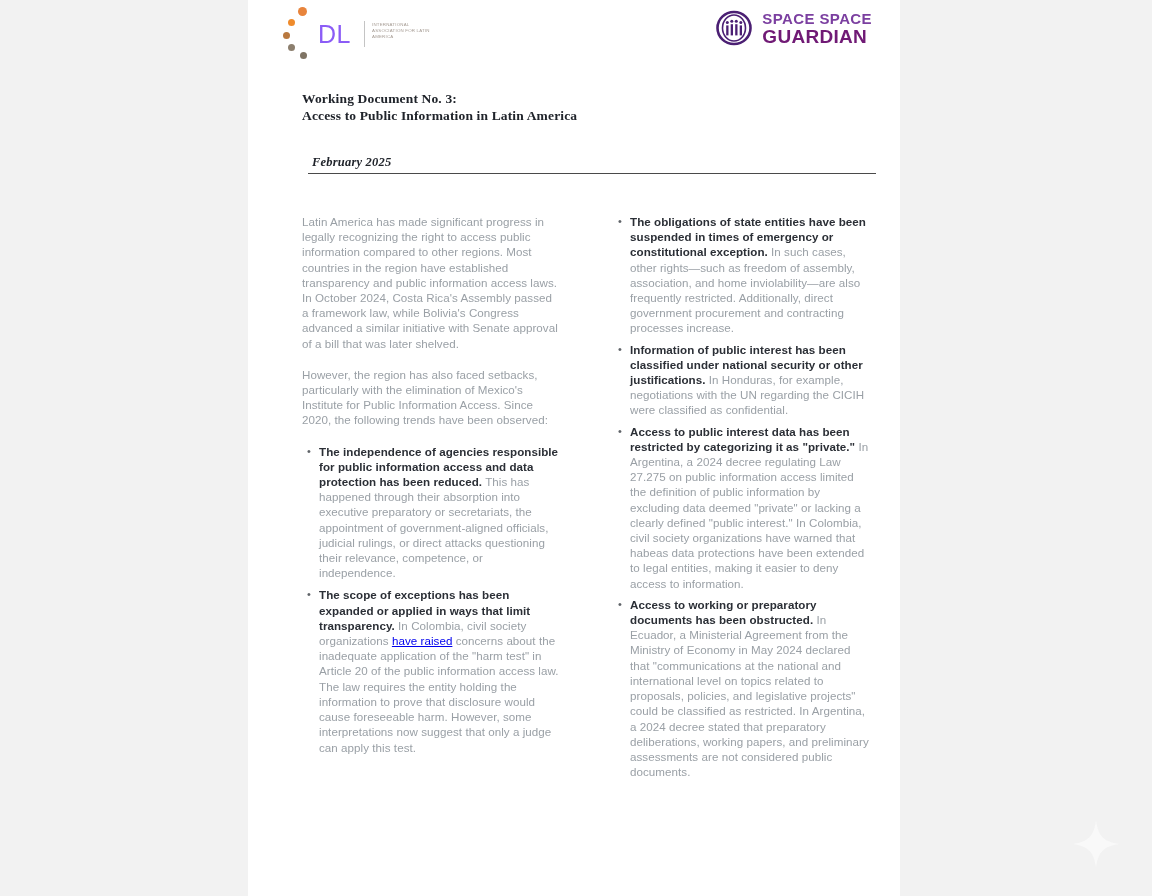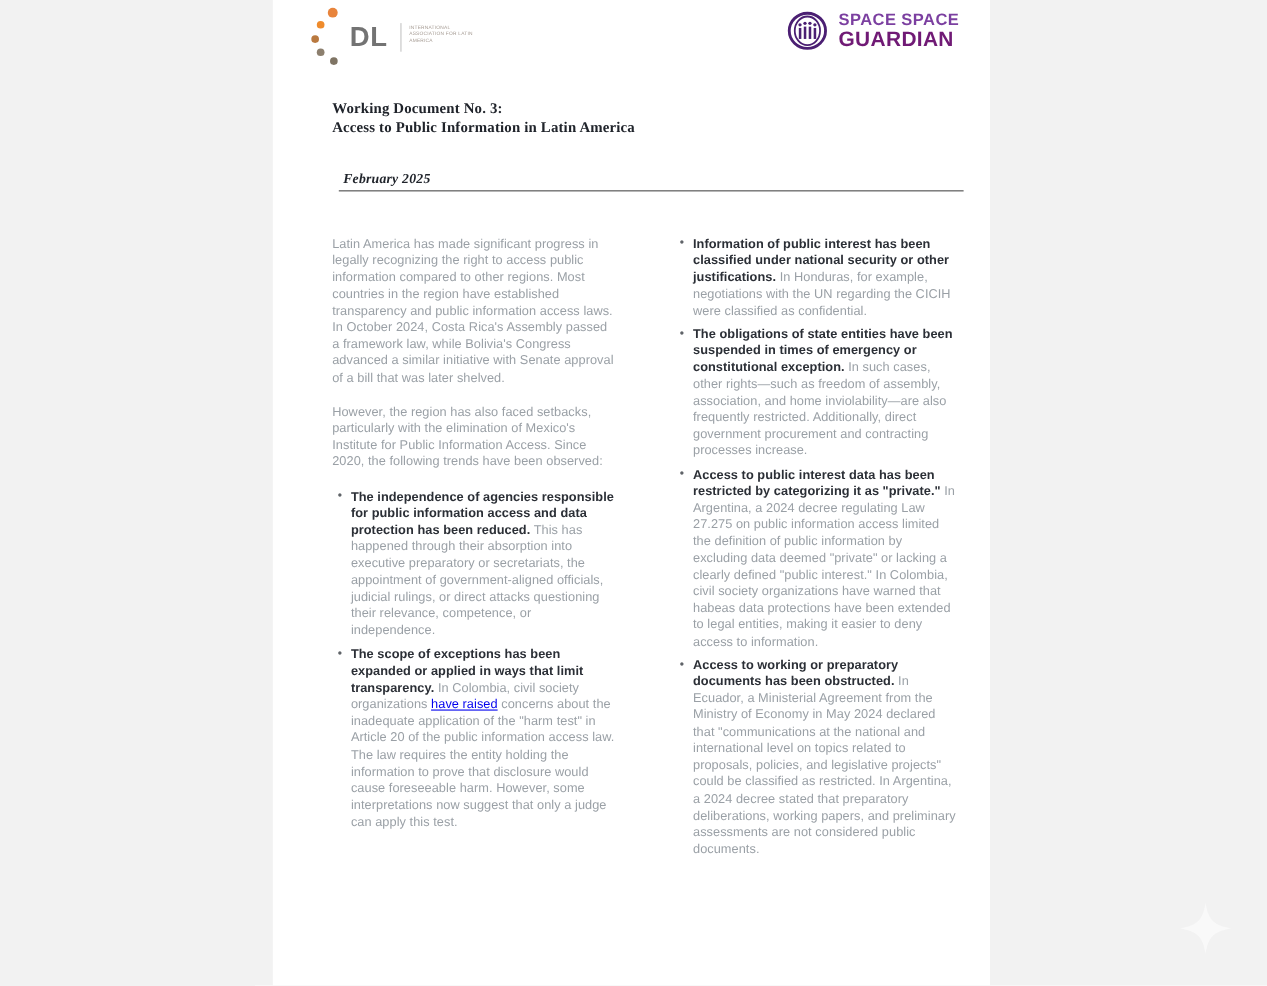--- a/index.html
+++ b/index.html
@@ -58,22 +58,22 @@
   .dot2 { width: 7px;  height: 7px;  left: 6px;  top: 13px; background: #ef8b2c; }
   .dot3 { width: 7px;  height: 7px;  left: 1px;  top: 26px; background: #b9793f; }
   .dot4 { width: 7px;  height: 7px;  left: 6px;  top: 38px; background: #8c7f6e; }
   .dot5 { width: 7px;  height: 7px;  left: 18px; top: 46px; background: #7f7464; }
 
   #logo-left .dl-text {
     position: absolute;
     left: 36px;
     top: 14px;
     font-size: 25px;
-    font-weight: bold;
-    color: #737373;
+    font-weight: normal;
+    color: #8b5cf6;
     letter-spacing: 0.5px;
     font-family: "Liberation Sans", sans-serif;
   }
   #logo-left .divider {
     position: absolute;
     left: 82px;
     top: 15px;
     width: 1px;
     height: 26px;
     background: #c4c4c4;
@@ -288,24 +288,24 @@
         </li>
         <li>
           <span class="lead">The scope of exceptions has been expanded or applied in ways that limit transparency.</span><span> In Colombia, civil society organizations </span><a class="link" href="#">have raised</a><span> concerns about the inadequate application of the "harm test" in Article 20 of the public information access law. The law requires the entity holding the information to prove that disclosure would cause foreseeable harm. However, some interpretations now suggest that only a judge can apply this test.</span>
         </li>
       </ul>
     </div>
 
     <div class="col" id="col-right">
       <ul>
         <li>
+          <span class="lead">The obligations of state entities have been suspended in times of emergency or constitutional exception.</span><span> In such cases, other rights—such as freedom of assembly, association, and home inviolability—are also frequently restricted. Additionally, direct government procurement and contracting processes increase.</span>
+        </li>
+        <li>
           <span class="lead">Information of public interest has been classified under national security or other justifications.</span><span> In Honduras, for example, negotiations with the UN regarding the CICIH were classified as confidential.</span>
-        </li>
-        <li>
-          <span class="lead">The obligations of state entities have been suspended in times of emergency or constitutional exception.</span><span> In such cases, other rights—such as freedom of assembly, association, and home inviolability—are also frequently restricted. Additionally, direct government procurement and contracting processes increase.</span>
         </li>
         <li>
           <span class="lead">Access to public interest data has been restricted by categorizing it as "private."</span><span> In Argentina, a 2024 decree regulating Law 27.275 on public information access limited the definition of public information by excluding data deemed "private" or lacking a clearly defined "public interest." In Colombia, civil society organizations have warned that habeas data protections have been extended to legal entities, making it easier to deny access to information.</span>
         </li>
         <li>
           <span class="lead">Access to working or preparatory documents has been obstructed.</span><span> In Ecuador, a Ministerial Agreement from the Ministry of Economy in May 2024 declared that "communications at the national and international level on topics related to proposals, policies, and legislative projects" could be classified as restricted. In Argentina, a 2024 decree stated that preparatory deliberations, working papers, and preliminary assessments are not considered public documents.</span>
         </li>
       </ul>
     </div>
   </div>

